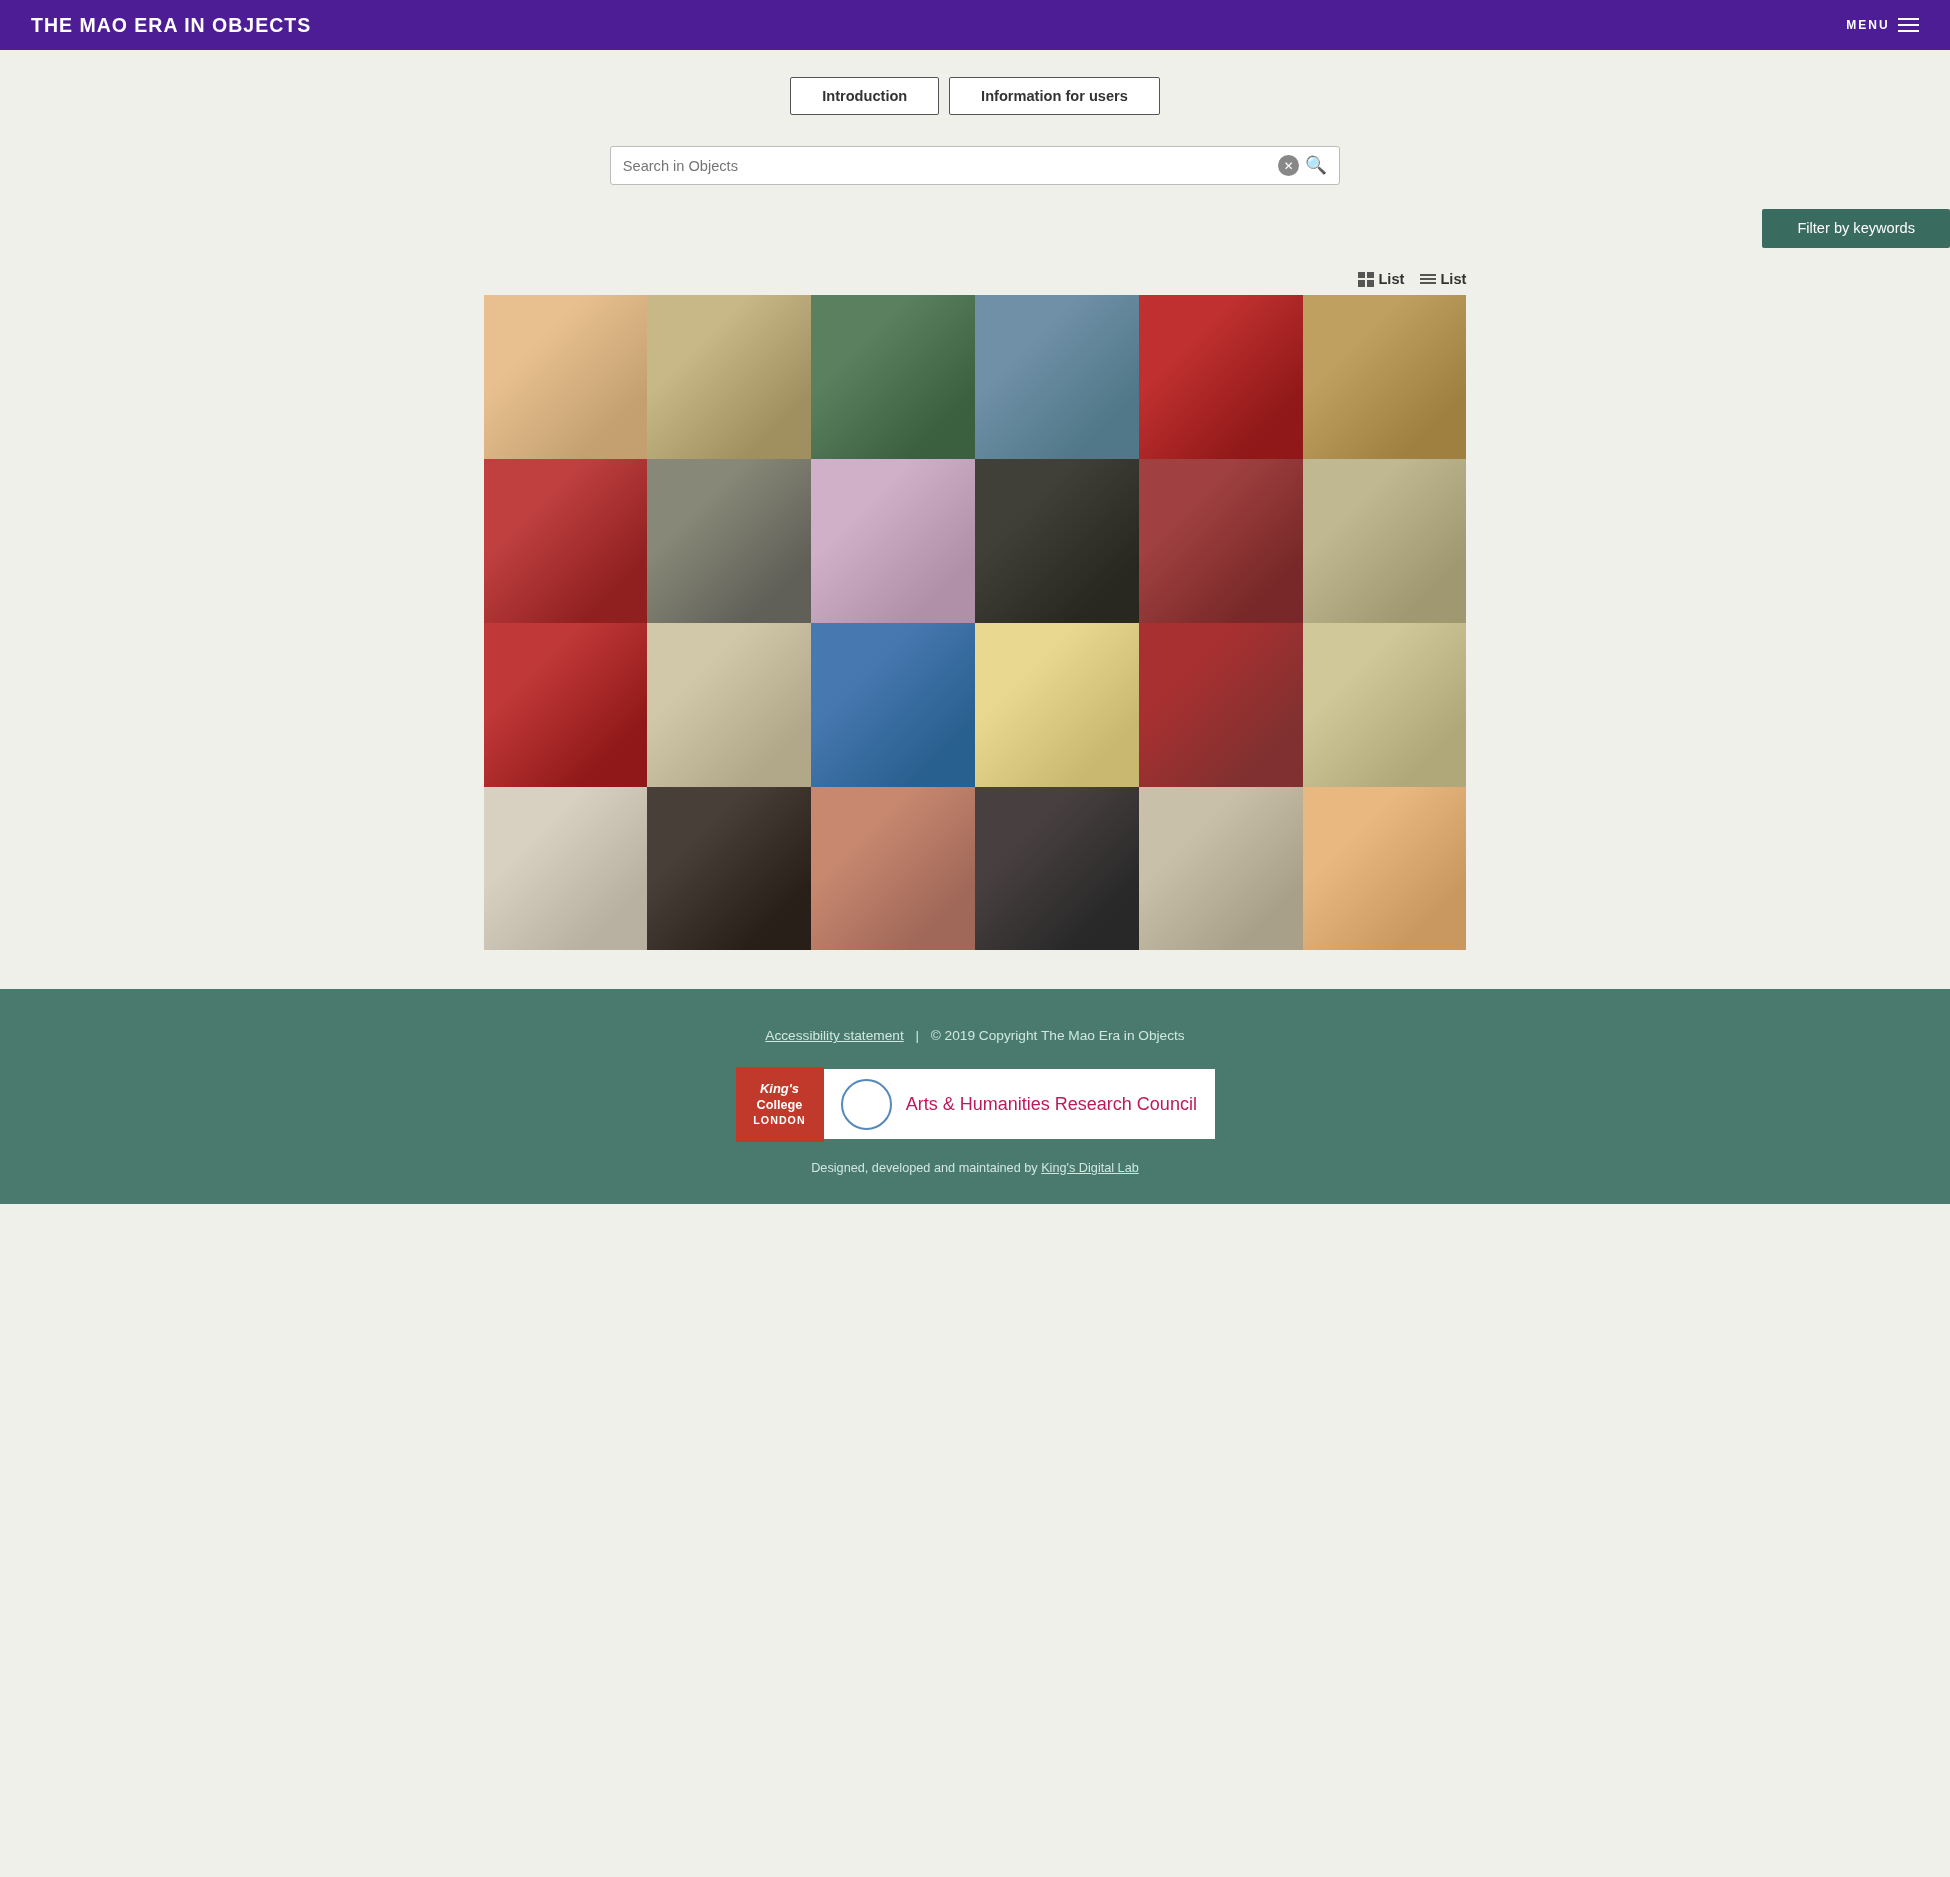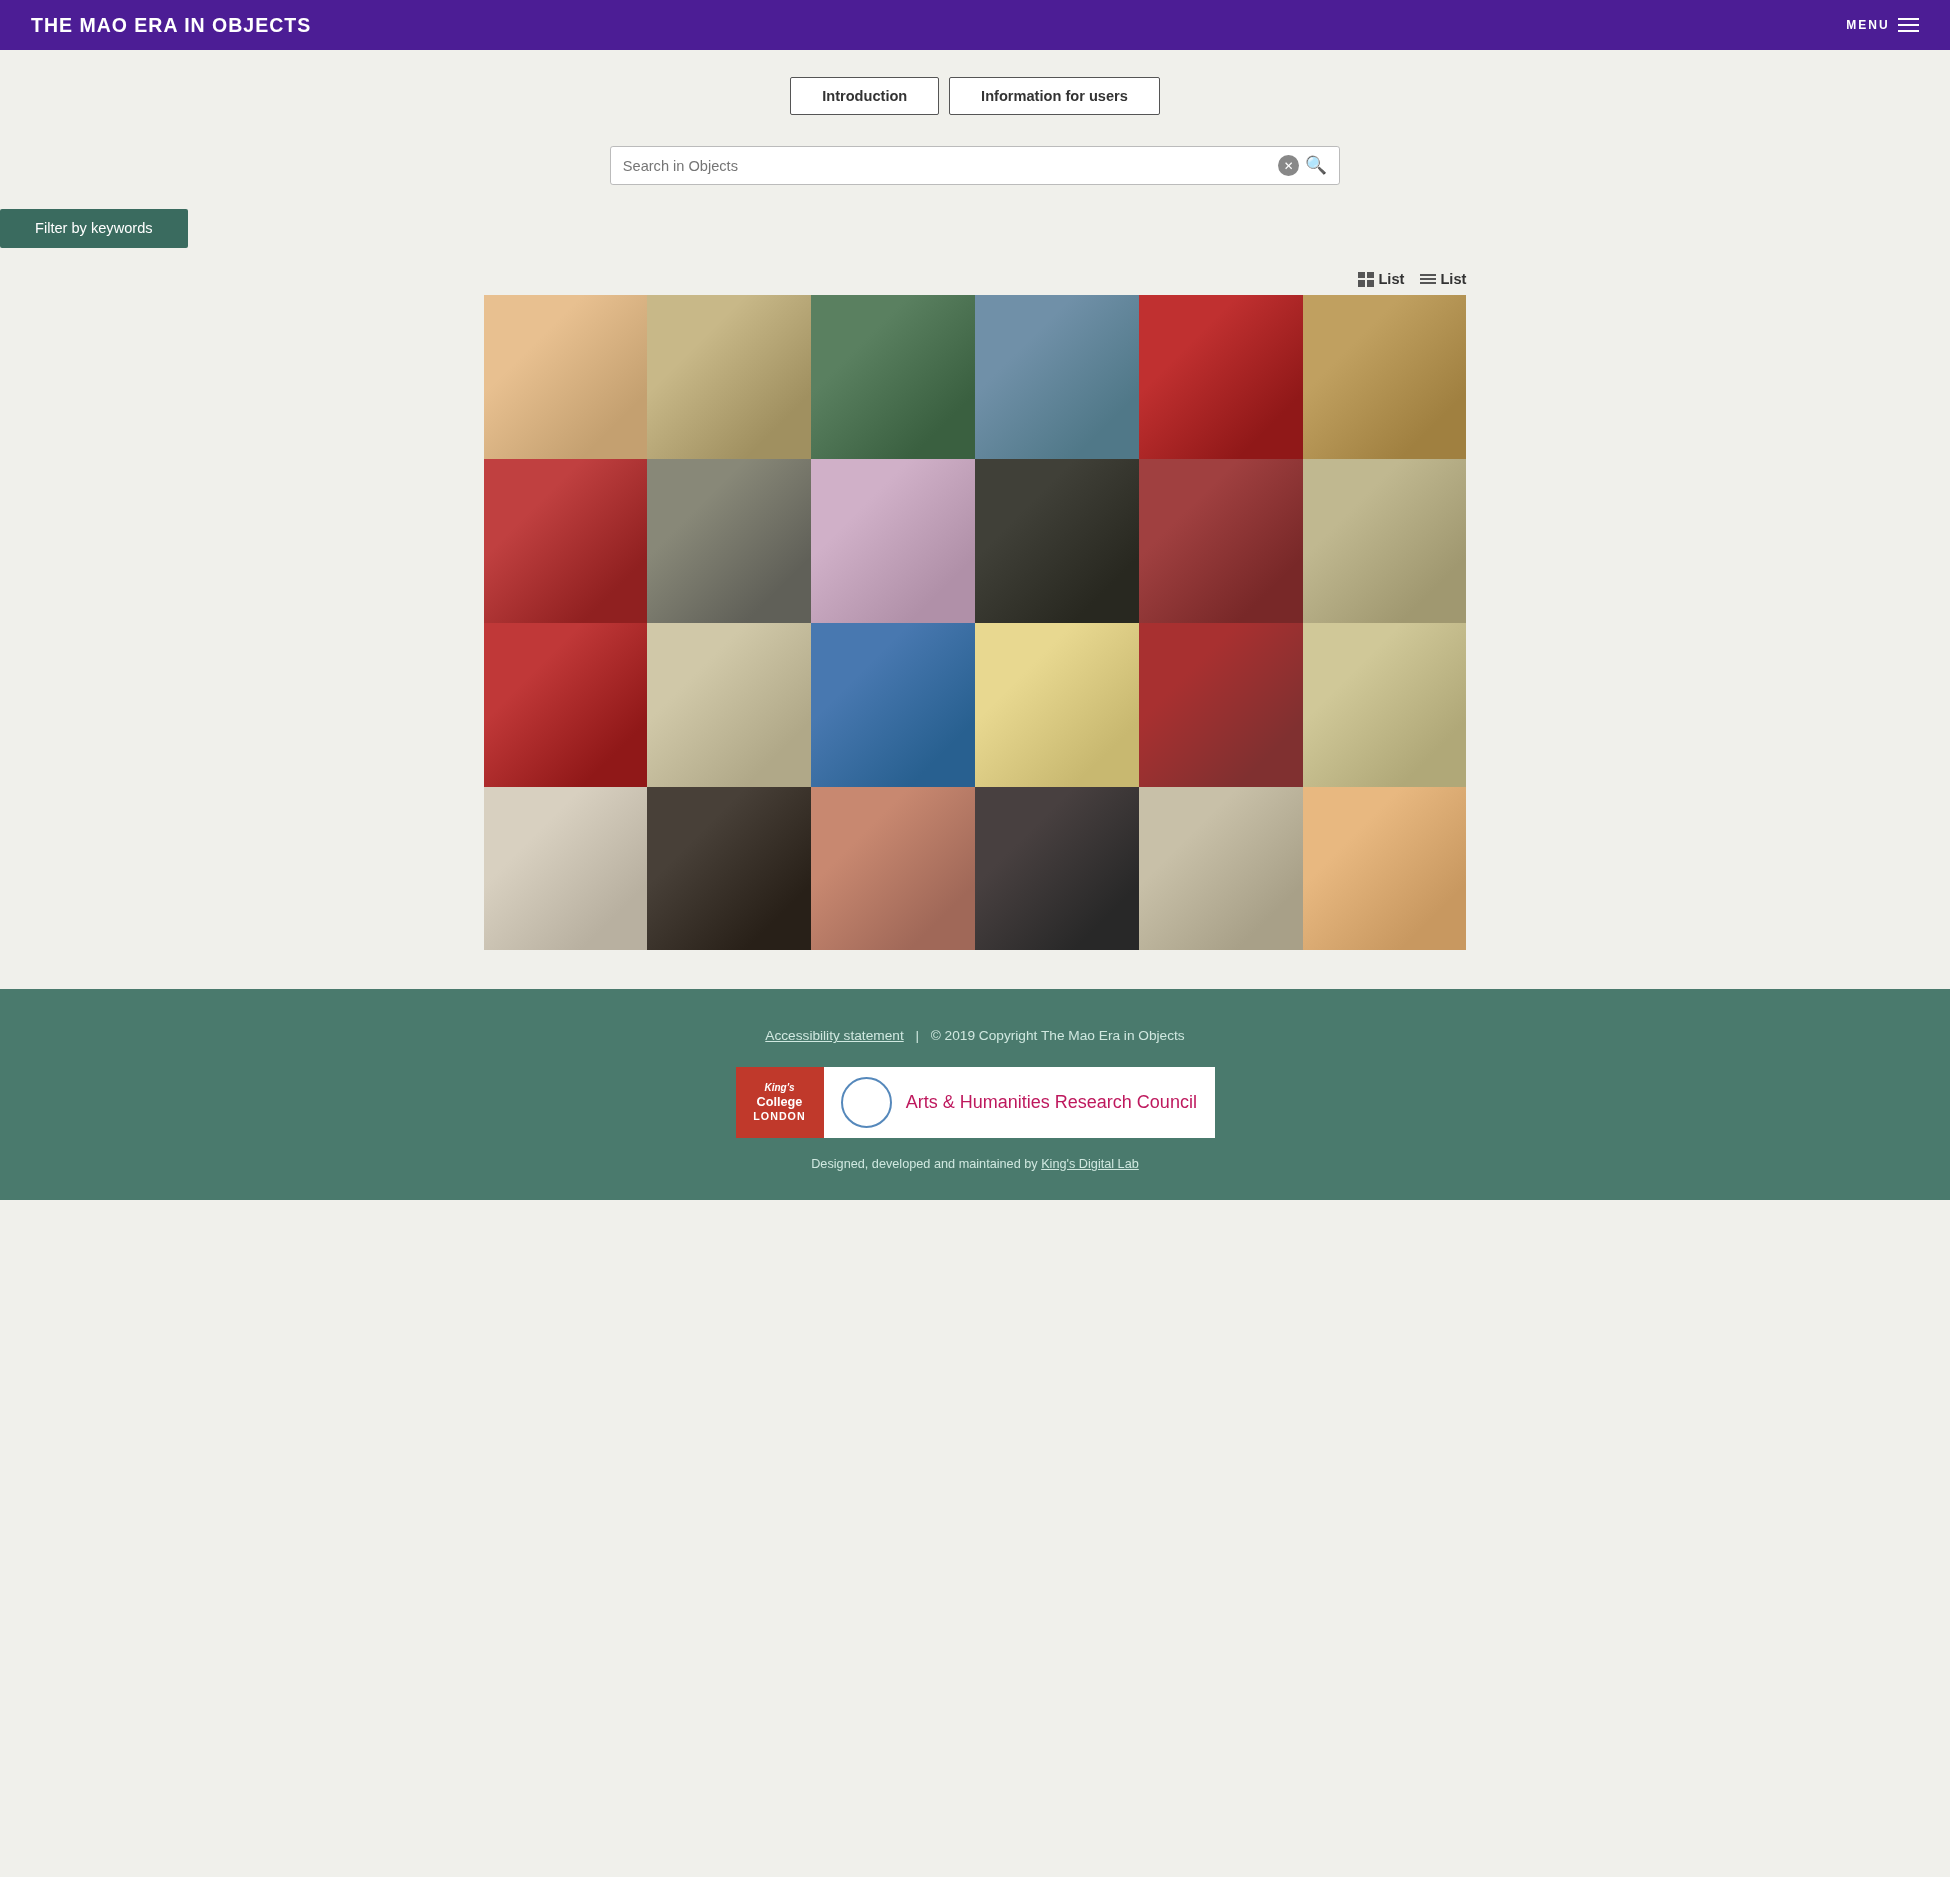--- a/index.html
+++ b/index.html
@@ -99,21 +99,21 @@
       background: none;
       border: none;
       cursor: pointer;
       font-size: 17.6px;
       color: #555;
     }
 
     
     .filter-row {
       display: flex;
-      justify-content: flex-start;
+      justify-content: flex-end;
       padding: 7.8px 0 15.6px;
     }
     .filter-btn {
       background: #3a6b5f;
       color: white;
       border: none;
       padding: 11.7px 35px;
       font-size: 14.6px;
       cursor: pointer;
       border-radius: 2px;
@@ -206,21 +206,21 @@
     .kcl-logo {
       background: #c0392b;
       color: white;
       padding: 13.7px 17.6px;
       font-size: 12.7px;
       font-weight: bold;
       line-height: 1.3;
       text-align: center;
       min-width: 88px;
     }
-    .kcl-logo .kcl-top { font-size: 10px; font-style: italic; }
+    .kcl-logo .kcl-top { font-size: 13px; font-style: italic; }
     .kcl-logo .kcl-sub { font-size: 10.7px; letter-spacing: 1px; }
     .ahrc-logo {
       background: white;
       display: flex;
       align-items: center;
       padding: 9.8px 17.6px;
       gap: 13.7px;
       min-width: 234px;
     }
     .ahrc-circle {

